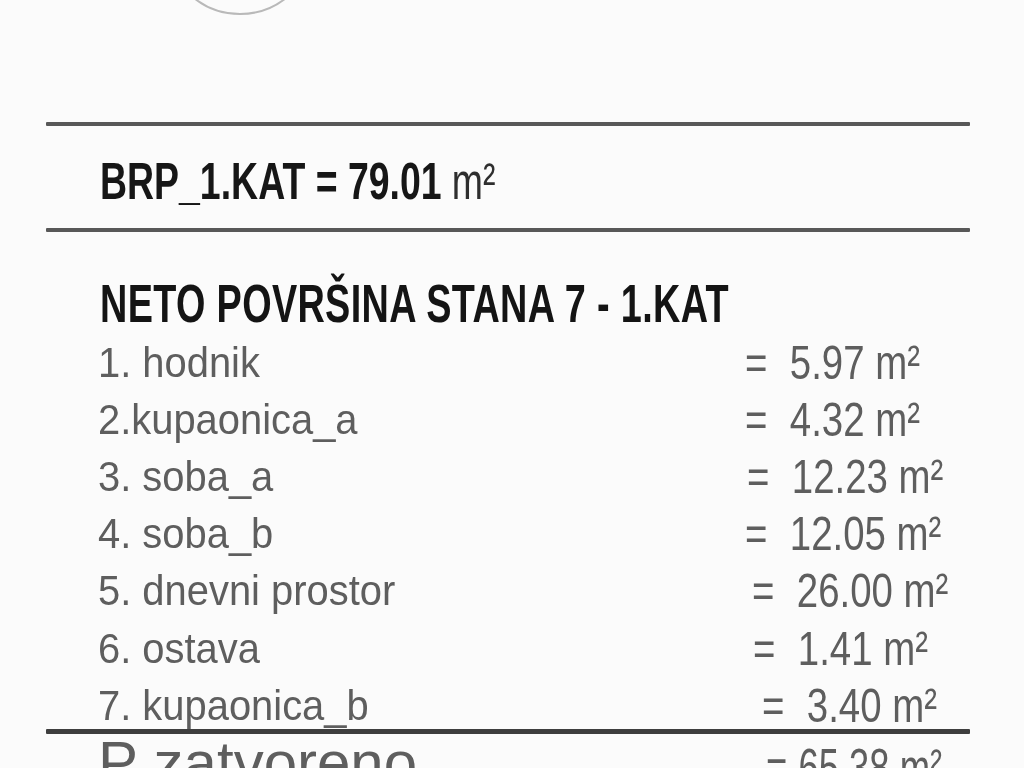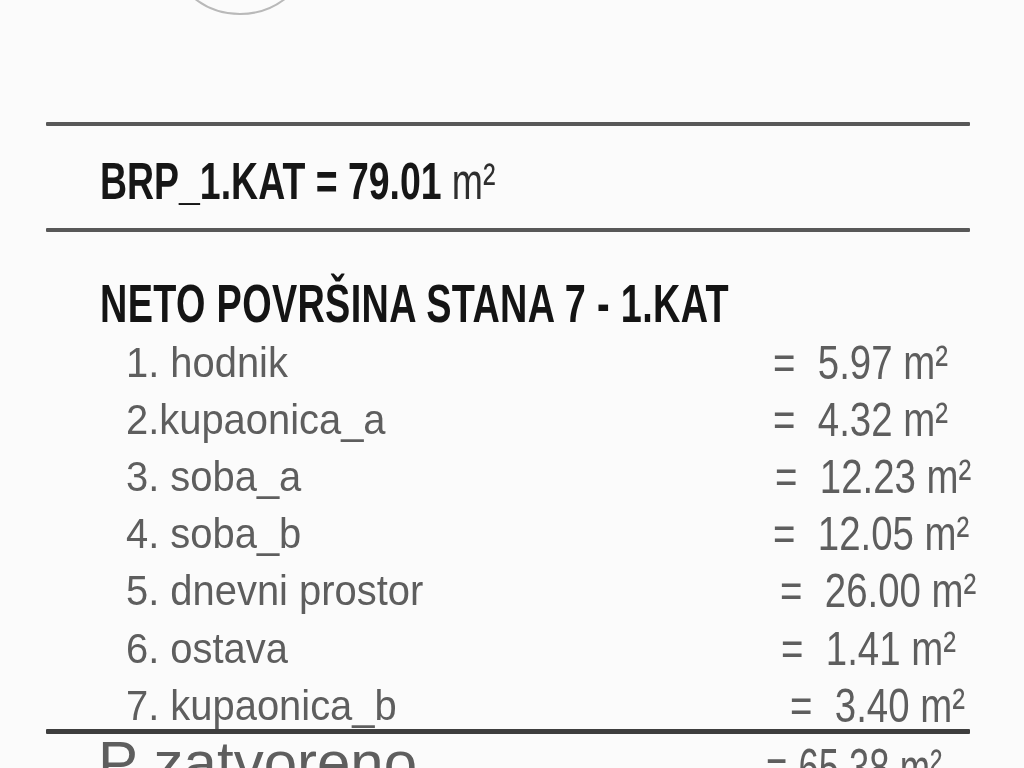--- a/index.html
+++ b/index.html
@@ -34,21 +34,21 @@
   .brp-title .unit { font-weight:400; color:#2e2e2e; margin-left:14px; }
 
   .neto-title {
     position:absolute; left:100px; top:276px;
     font-size:54px; font-weight:bold; color:#141414;
     line-height:1; white-space:nowrap; letter-spacing:0.5px;
     transform:scaleX(0.70); transform-origin:left top;
   }
 
   .rows { position:absolute; left:0; top:334px; width:1024px; }
-  .row  { position:relative; height:57.2px;margin-left:28px; }
+  .row  { position:relative; height:57.2px; }
   .row .label {
     position:absolute; left:98px; top:50%;
     transform:translateY(-50%) scaleX(0.95); transform-origin:left center;
     font-size:42px; color:#5e5e5e; white-space:nowrap; line-height:1;
   }
   .row .valgroup {
     position:absolute; left:745px; top:50%;
     transform:translateY(-50%) scaleX(0.80); transform-origin:left center;
     font-size:48px; color:#5e5e5e; white-space:nowrap; line-height:1;
     display:flex; gap:28px;

